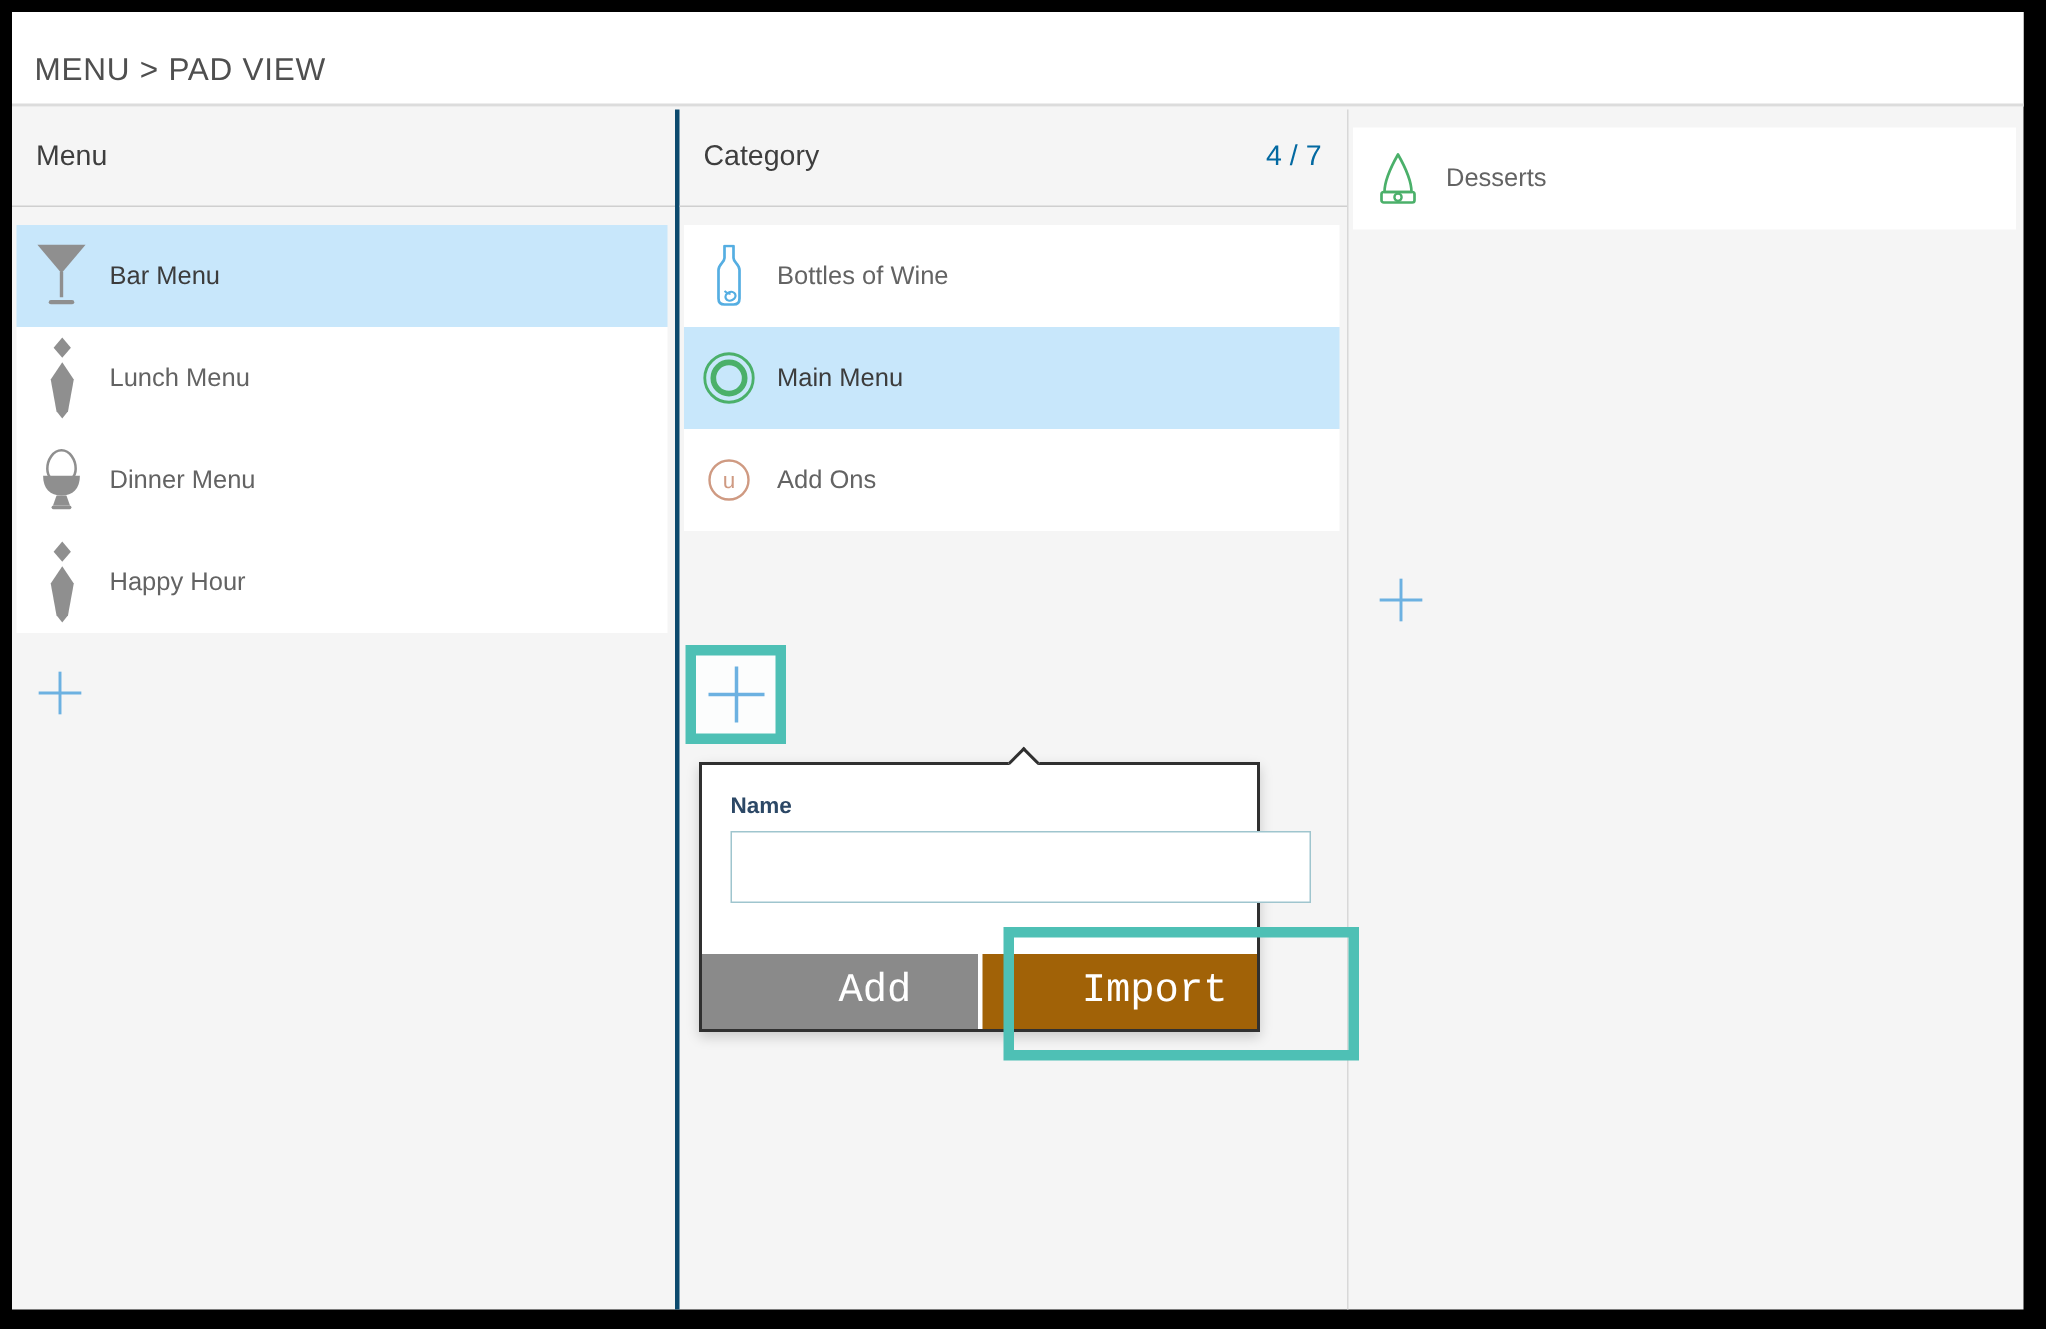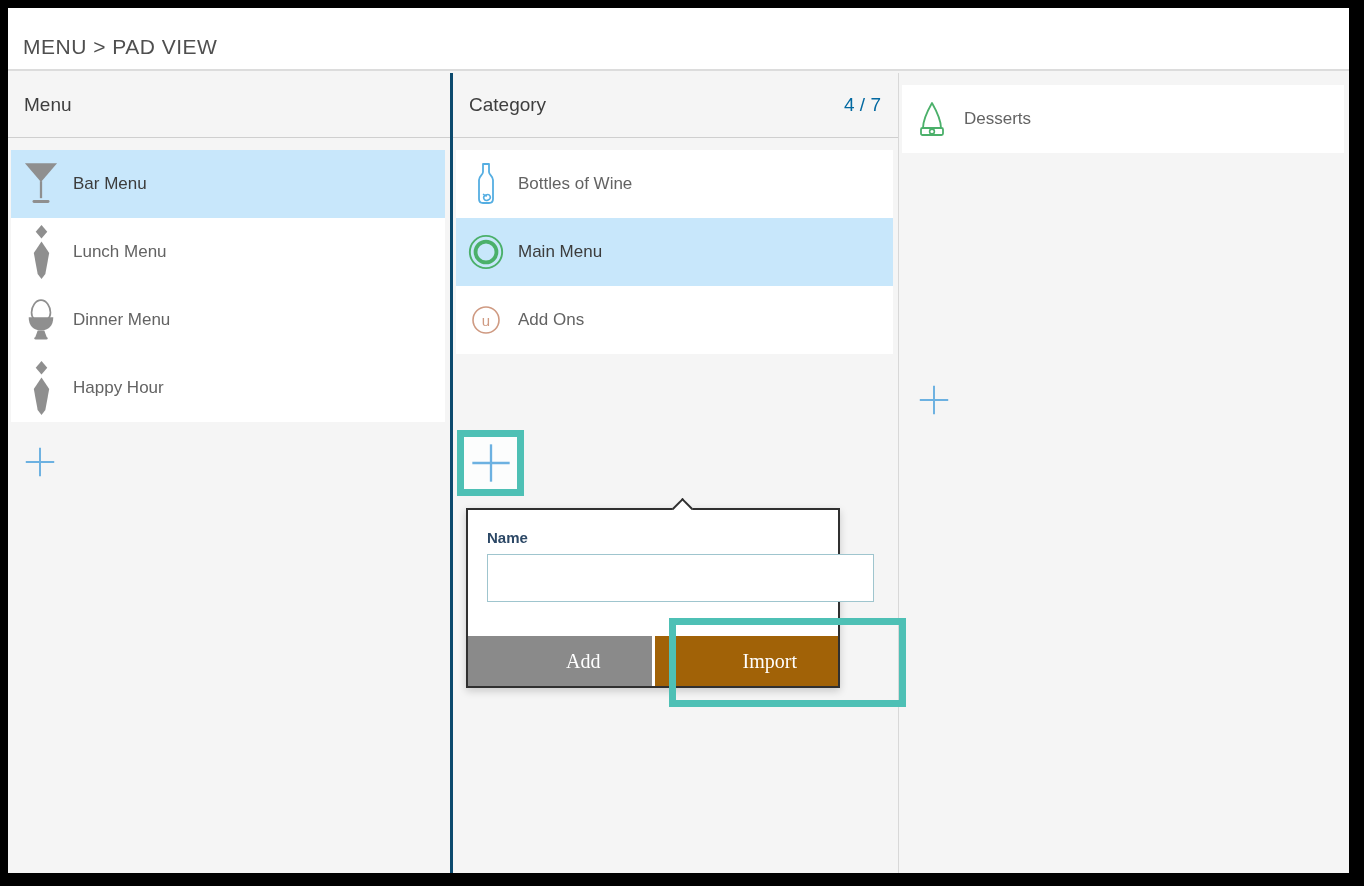--- a/index.html
+++ b/index.html
@@ -34,21 +34,21 @@
   .plus-sub  { left:19px; top:311px; width:32px; height:32px; }
 
   .add-cat-highlight { position:absolute; left:4px; top:357px; width:67px; height:66px; border:7px solid #4ec0b5; background:#fcfdfd; display:flex; align-items:center; justify-content:center; z-index:2; }
   .plus-category { position:relative; width:42px; height:42px; }
 
   .popover { position:absolute; left:13px; top:435px; width:374px; height:180px; background:#fff; border:2px solid #303030; box-shadow:0 3px 8px rgba(0,0,0,0.18); z-index:3; }
   .popover .caret { position:absolute; top:-9px; left:207px; width:15px; height:15px; background:#fff; border-left:2px solid #303030; border-top:2px solid #303030; transform:rotate(45deg); }
   .popover .name-label { position:absolute; left:19px; top:19px; font-size:15px; font-weight:700; color:#2c4866; }
   .popover input { position:absolute; left:19px; top:44px; width:387px; height:48px; border:1px solid #9fc5ce; outline:none; font-size:17px; color:#333; padding:0 10px; font-family:"Liberation Sans", sans-serif; }
   .popover .btn-row { position:absolute; left:0; right:0; bottom:0; height:50px; display:flex; gap:3px; background:#fff; }
-  .btn-row button { flex:1; border:none; color:#fff; font-size:20px; font-family:Liberation Serif, serif; cursor:pointer;padding-left:47px; }
+  .btn-row button { flex:1; border:none; color:#fff; font-size:27px; font-family:Liberation Mono, monospace; cursor:pointer;padding-left:47px; }
   .btn-add { background:#8a8a8a; }
   .btn-import { background:#a16207; }
 
   .import-highlight { position:absolute; left:216px; top:545px; width:237px; height:89px; border:7px solid #4ec0b5; z-index:6; pointer-events:none; }
 
   svg { display:block; }
 </style>
 </head>
 <body>
 

